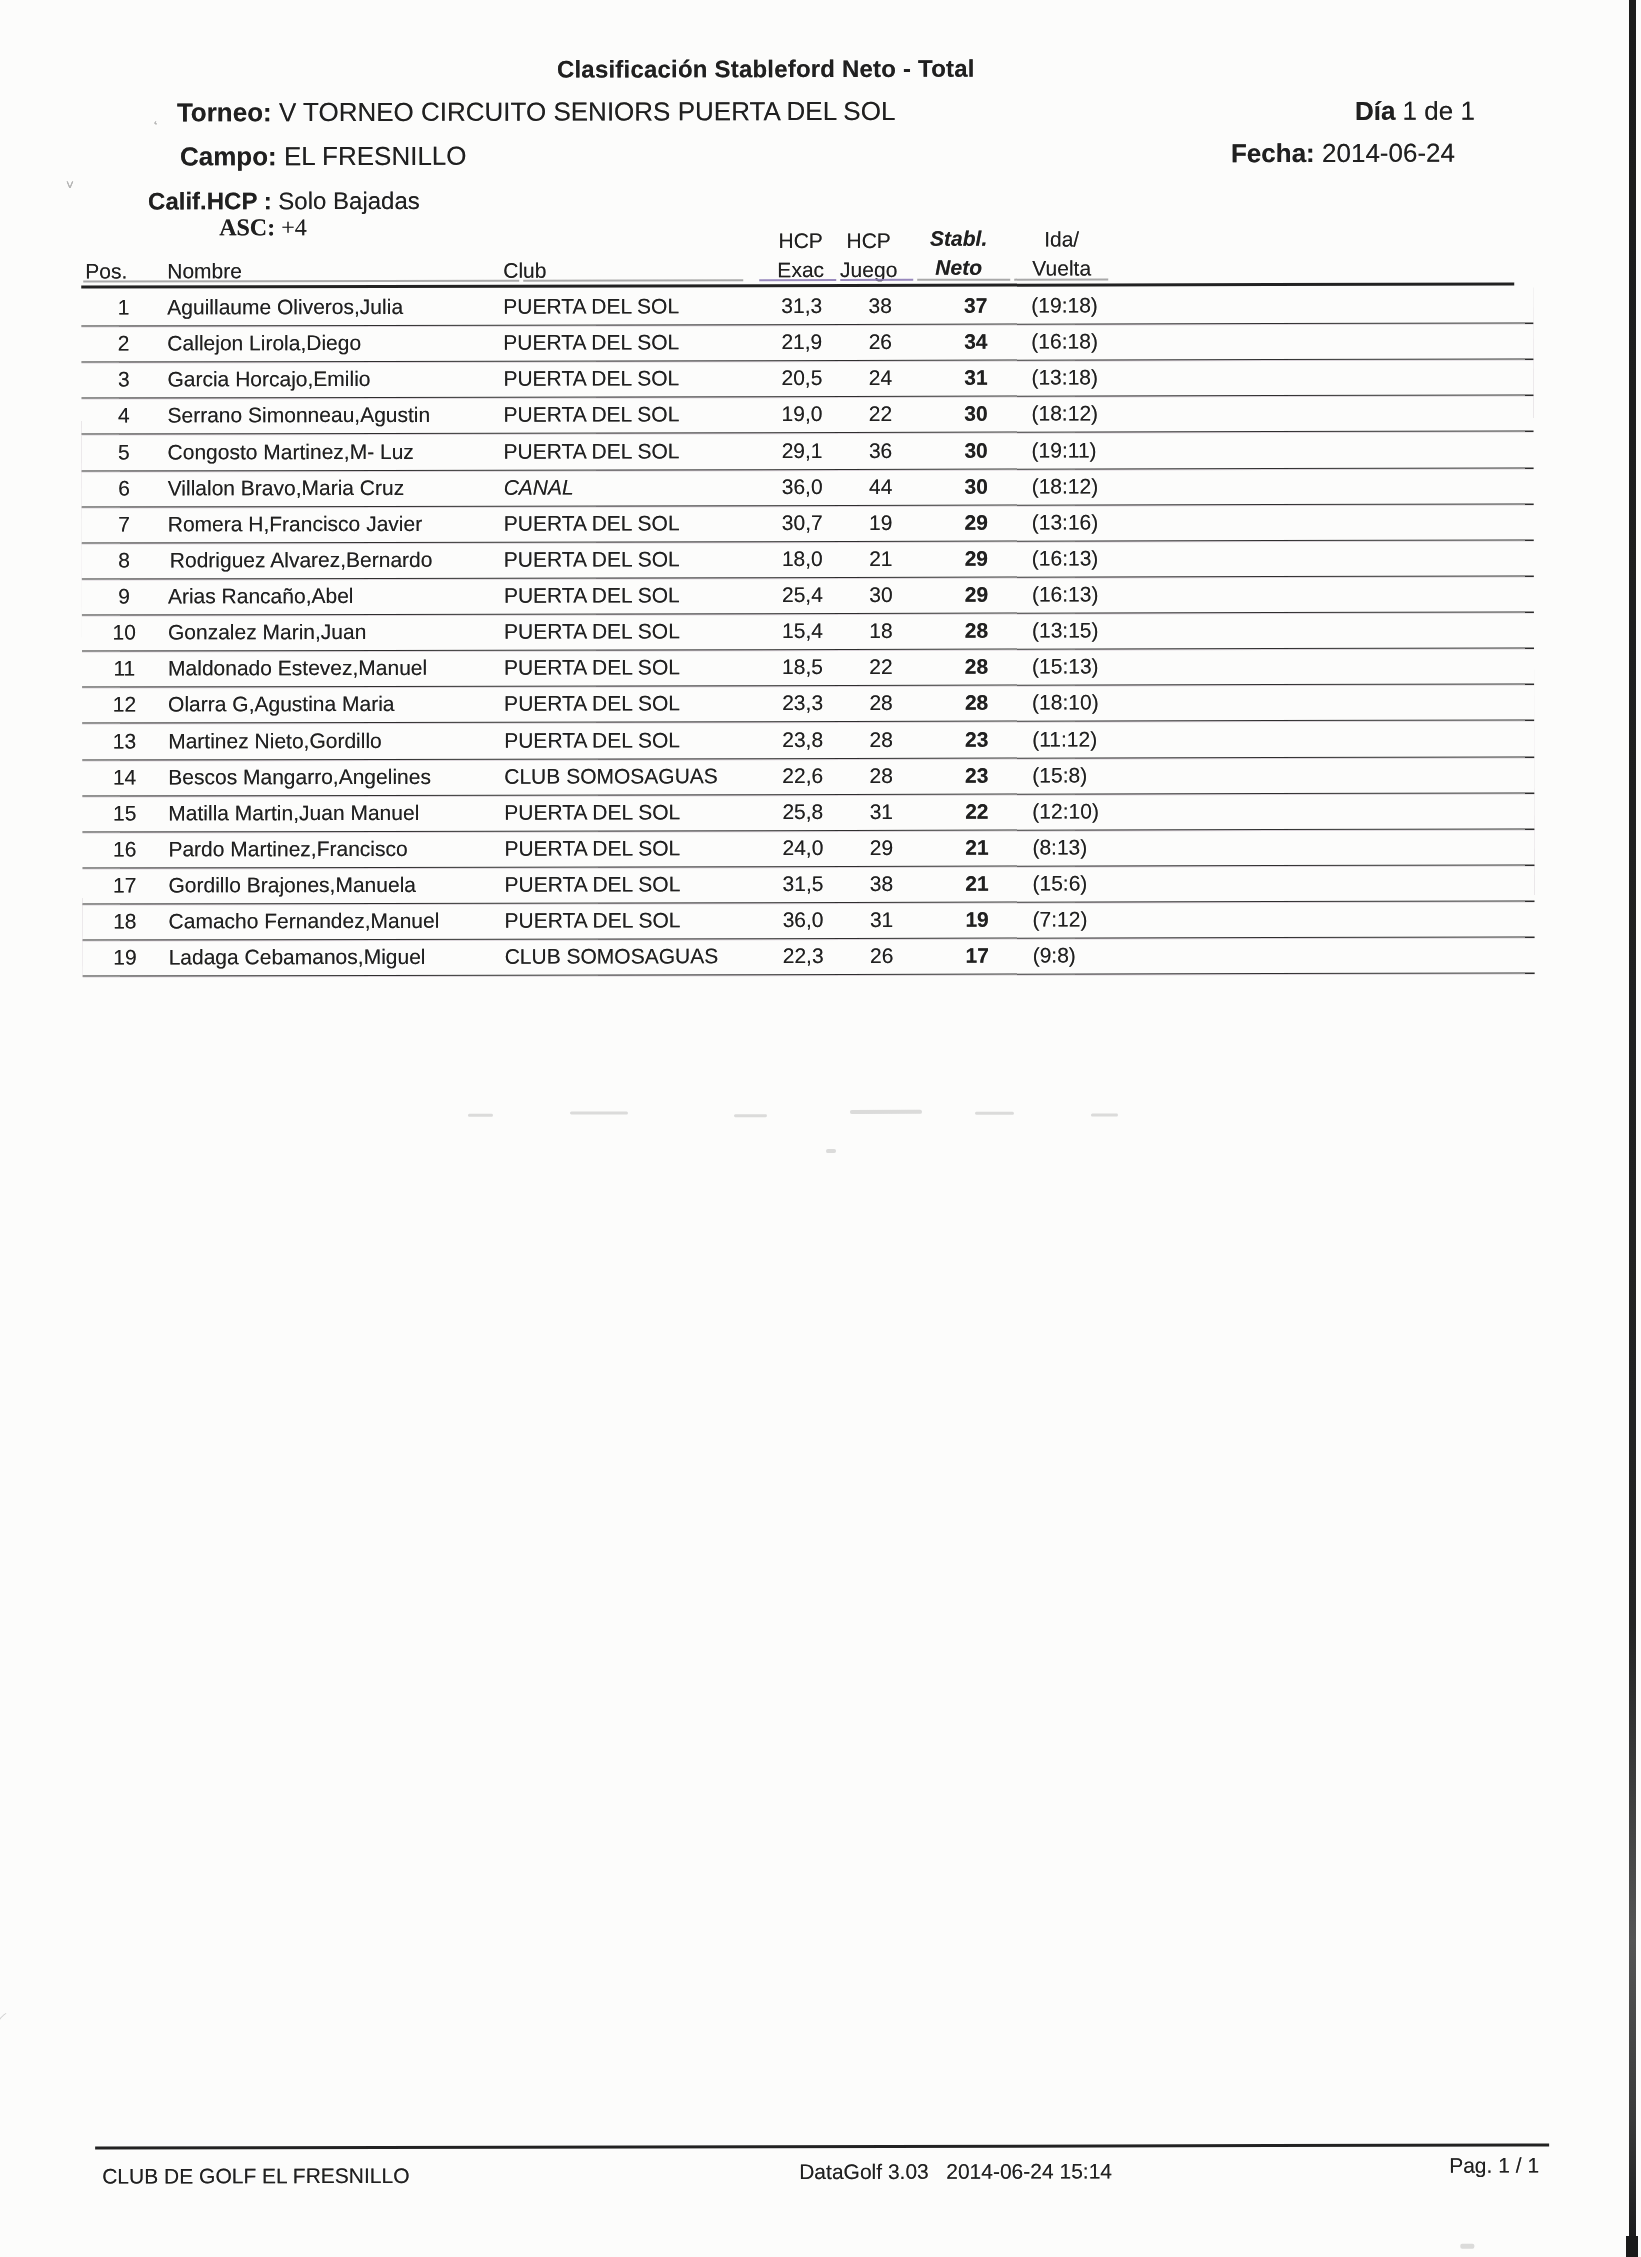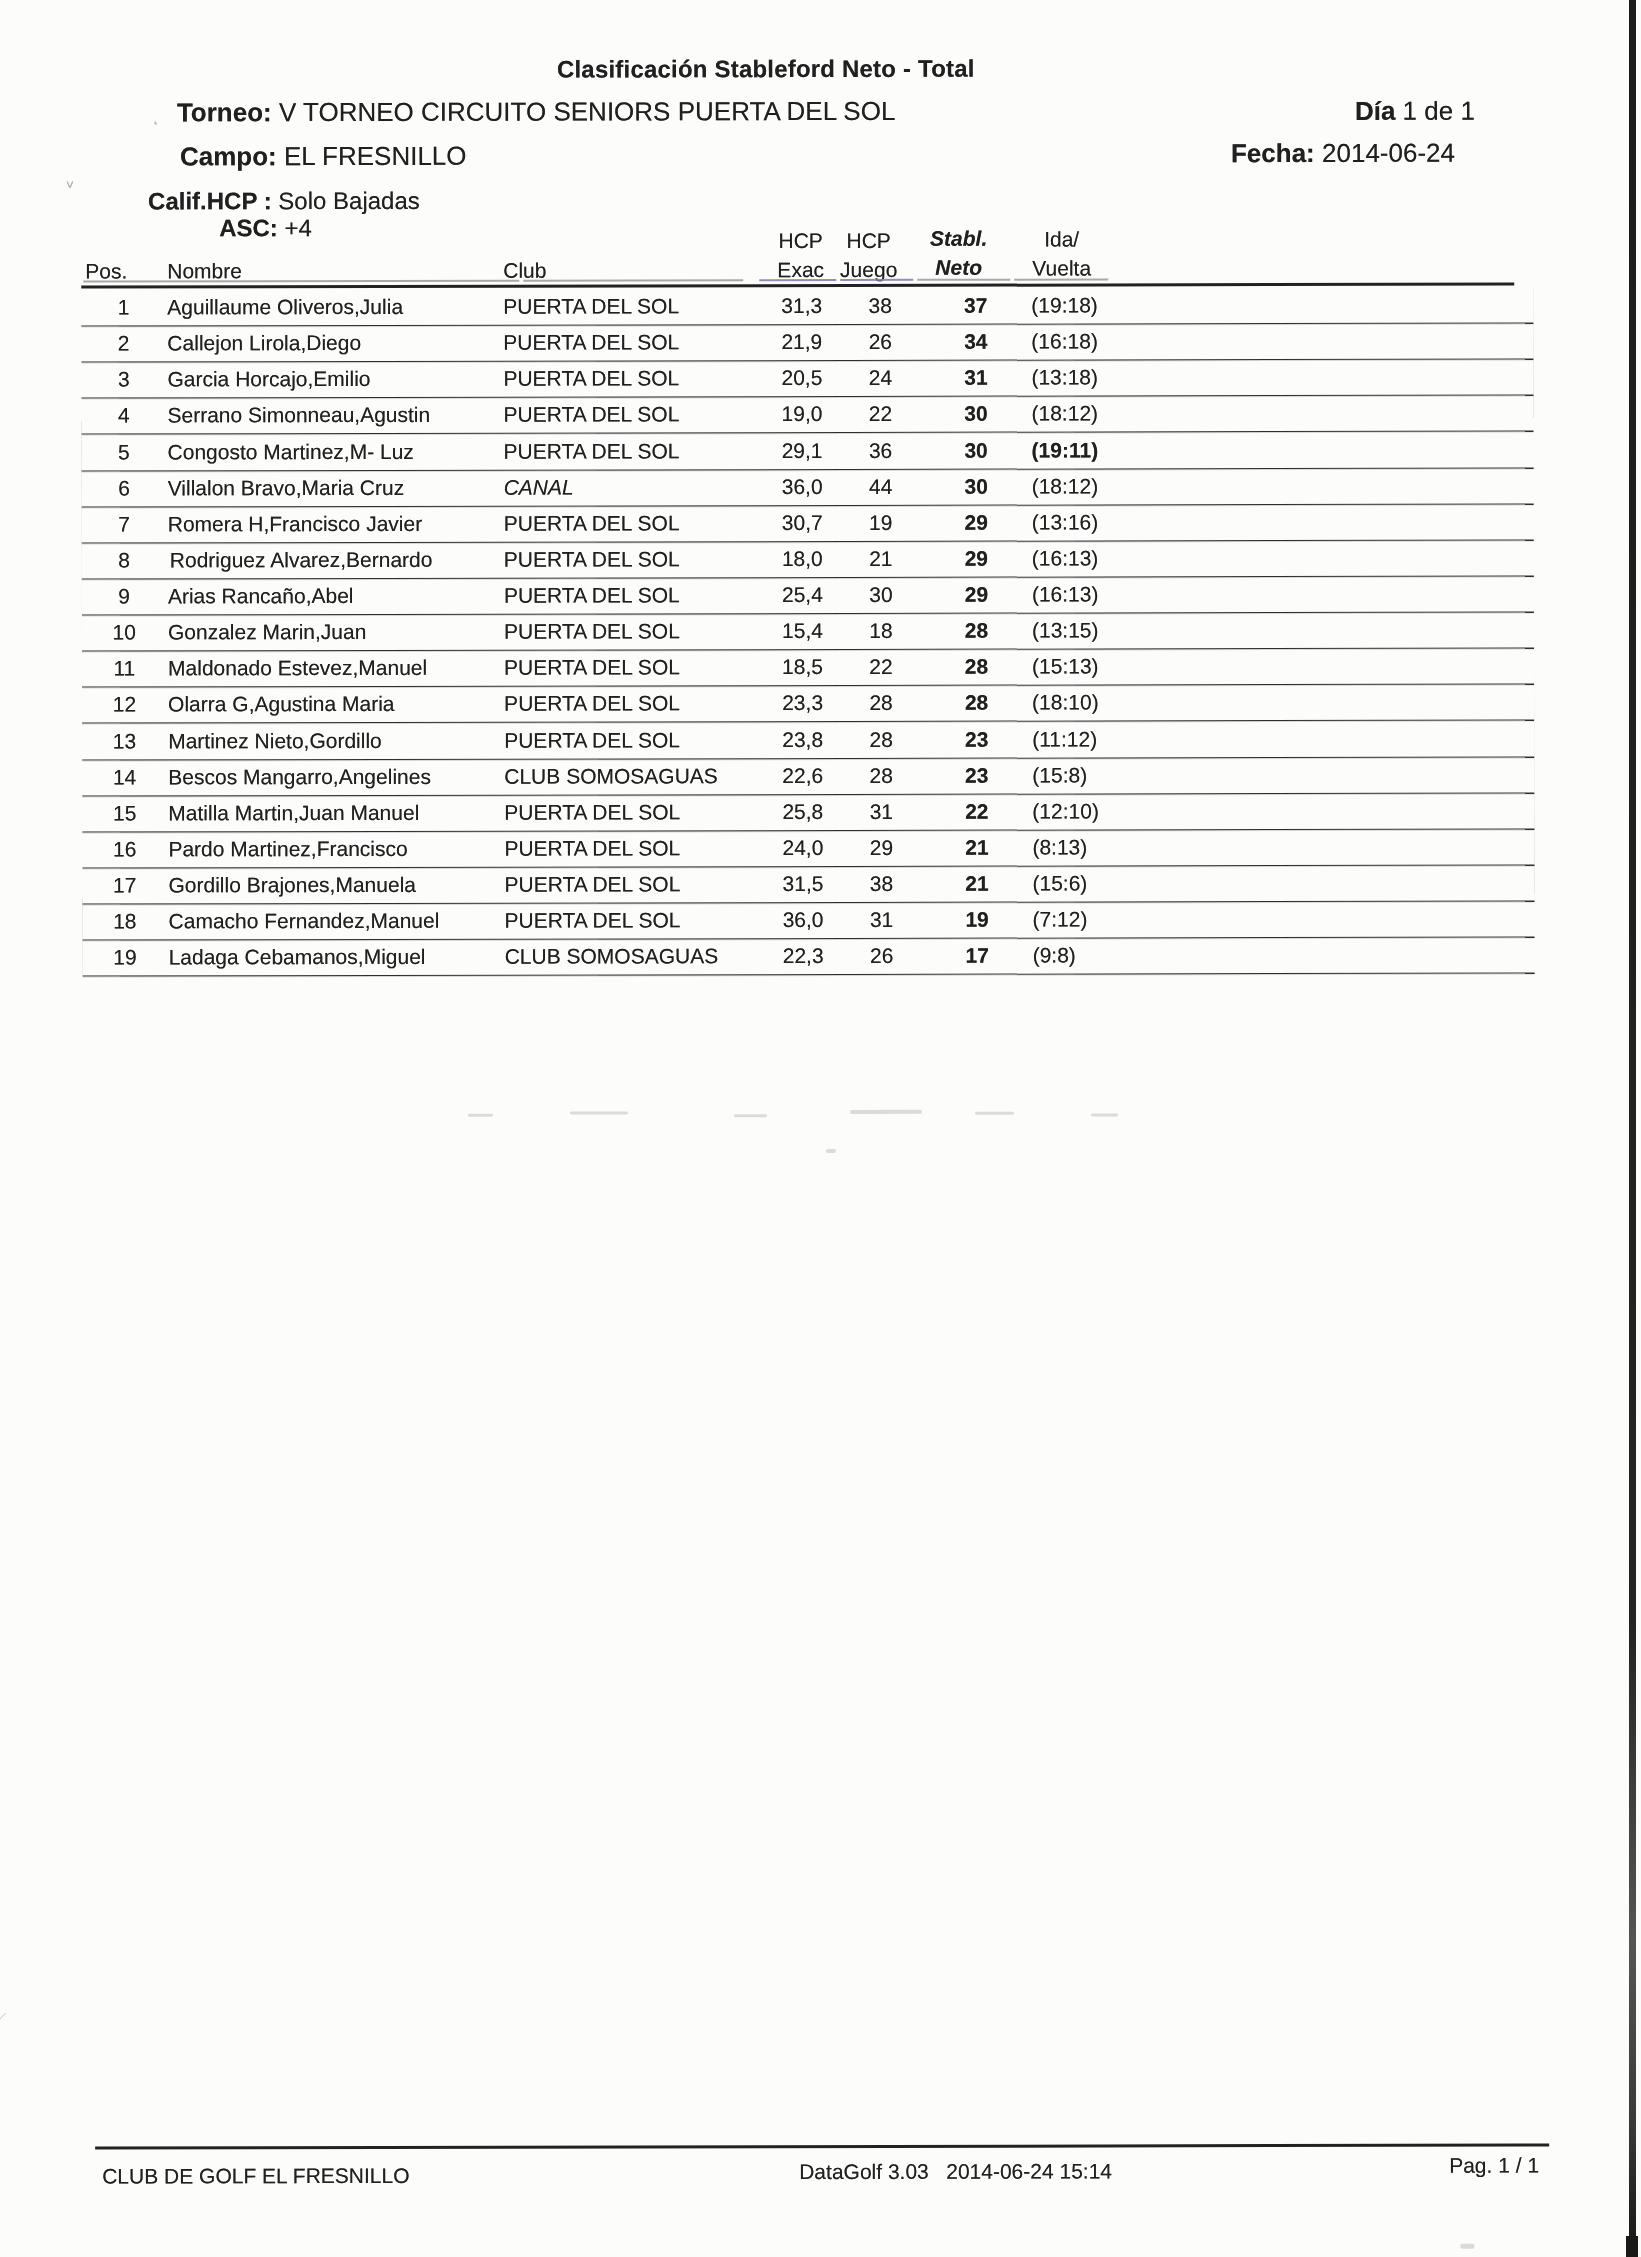--- a/index.html
+++ b/index.html
@@ -50,21 +50,21 @@
       <span>V TORNEO CIRCUITO SENIORS PUERTA DEL SOL</span>
     </div>
     <div class="abs field" style="left:182px;top:140px;">
       <span class="b">Campo: </span>
       <span>EL FRESNILLO</span>
     </div>
     <div class="abs field-sm" style="left:150px;top:186px;">
       <span class="b">Calif.HCP : </span>
       <span>Solo Bajadas</span>
     </div>
-    <div class="abs field-sm" style="left:221px;top:213px;">
+    <div class="abs field-sm" style="left:221px;top:213px;font-family:Liberation Serif, serif;">
       <span class="b">ASC: </span>
       <span>+4</span>
     </div>
 
     <div class="abs field" style="left:1357px;top:97px;">
       <span class="b">Día </span>
       <span>1 de 1</span>
     </div>
     <div class="abs field" style="left:1233px;top:139px;">
       <span class="b">Fecha: </span>
@@ -135,21 +135,21 @@
           <span class="tcell b" style="left: 855px; width: 79px; text-align: center;">30</span>
           <span class="tcell" style="left: 950px; width: 164px; text-align: left;">(18:12)</span>
         </div>
         <div class="trow" style="top: 145px;">
           <span class="tcell" style="left: 5.8px; width: 73px; text-align: center;">5</span>
           <span class="tcell" style="left: 86px; width: 357px; text-align: left;">Congosto Martinez,M- Luz</span>
           <span class="tcell" style="left: 422px; width: 261px; text-align: left;">PUERTA DEL SOL</span>
           <span class="tcell" style="left: 680px; width: 81px; text-align: center;">29,1</span>
           <span class="tcell" style="left: 764px; width: 70px; text-align: center;">36</span>
           <span class="tcell b" style="left: 855px; width: 79px; text-align: center;">30</span>
-          <span class="tcell" style="left: 950px; width: 164px; text-align: left; font-weight: bold;">(19:11)</span>
+          <span class="tcell" style="left: 950px; width: 164px; text-align: left;">(19:11)</span>
         </div>
         <div class="trow" style="top: 181px;">
           <span class="tcell" style="left: 5.8px; width: 73px; text-align: center;">6</span>
           <span class="tcell" style="left: 86px; width: 357px; text-align: left;">Villalon Bravo,Maria Cruz</span>
           <span class="tcell" style="left: 422px; width: 261px; text-align: left; font-style: italic;">CANAL</span>
           <span class="tcell" style="left: 680px; width: 81px; text-align: center;">36,0</span>
           <span class="tcell" style="left: 764px; width: 70px; text-align: center;">44</span>
           <span class="tcell b" style="left: 855px; width: 79px; text-align: center;">30</span>
           <span class="tcell" style="left: 950px; width: 164px; text-align: left;">(18:12)</span>
         </div>

